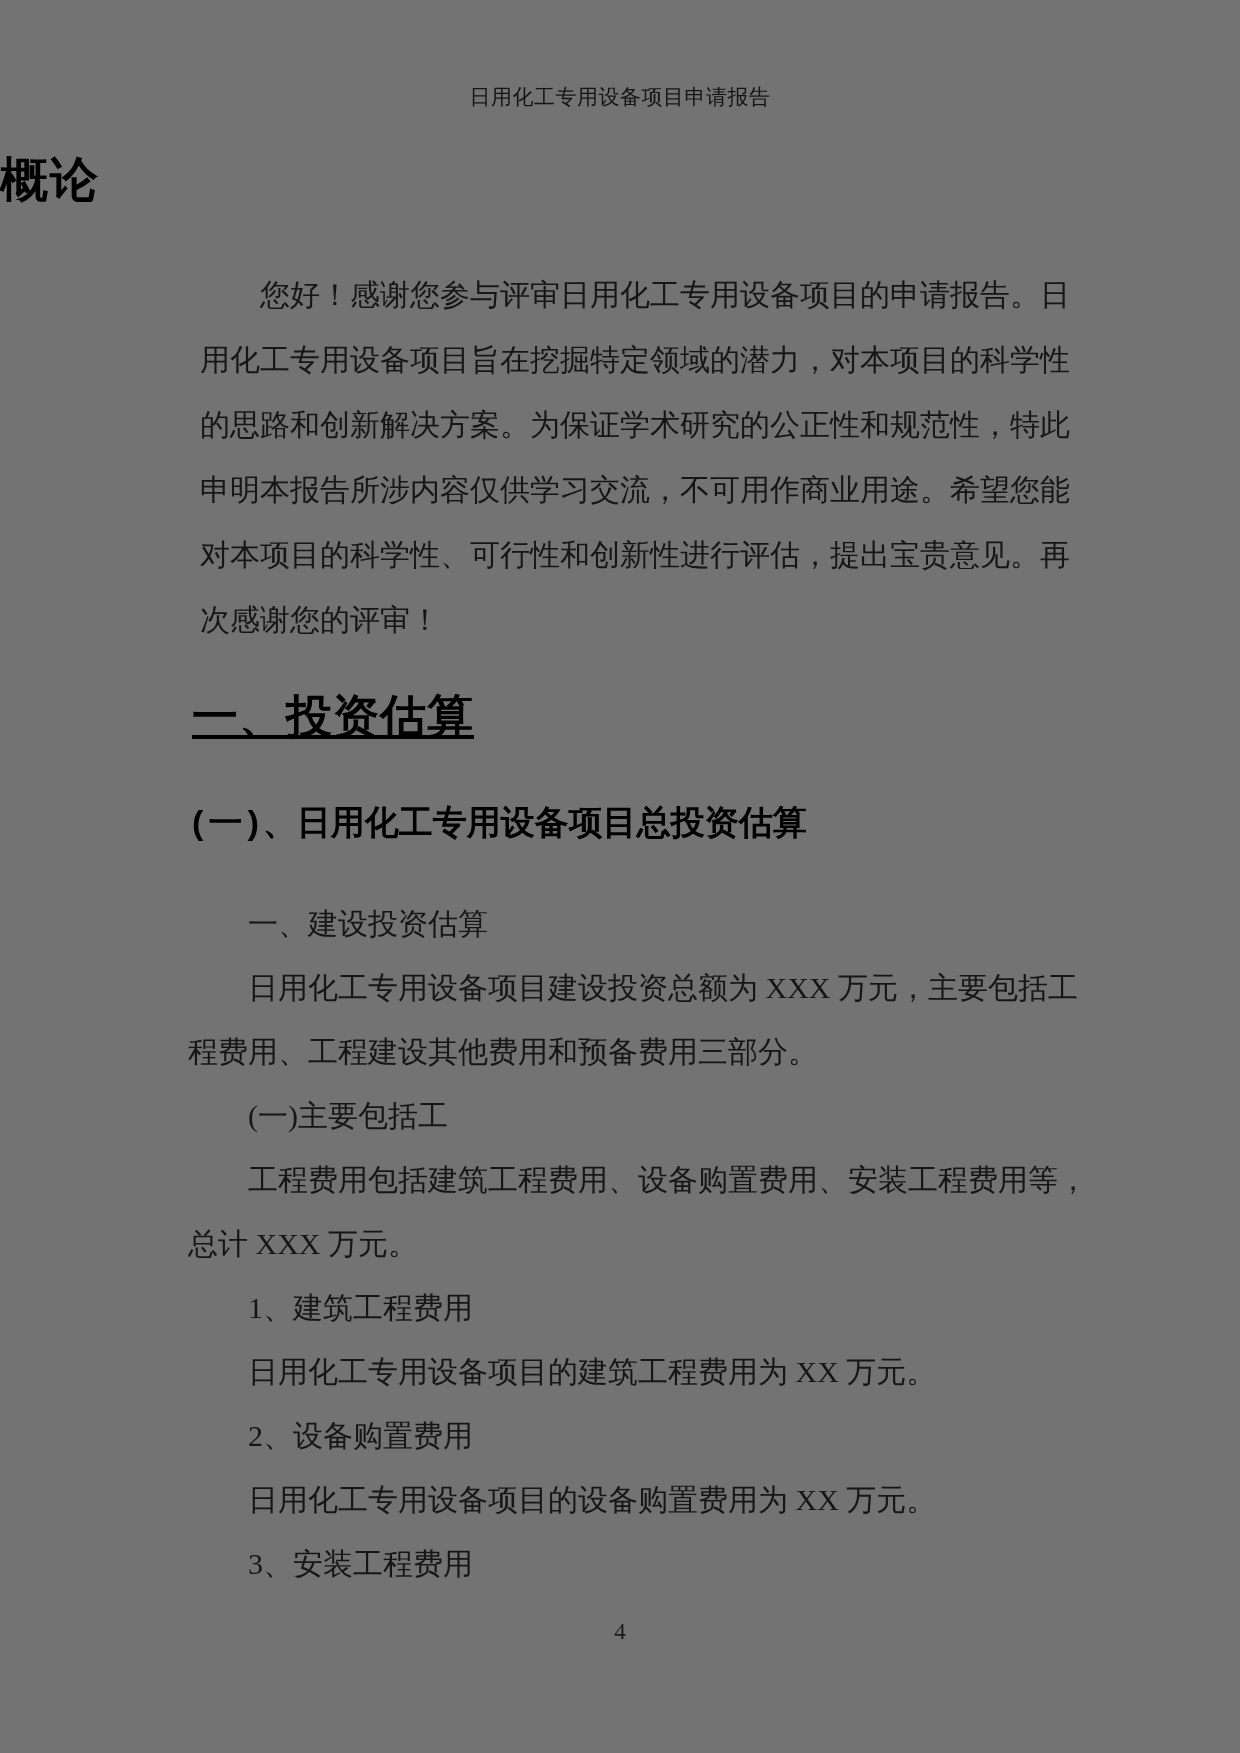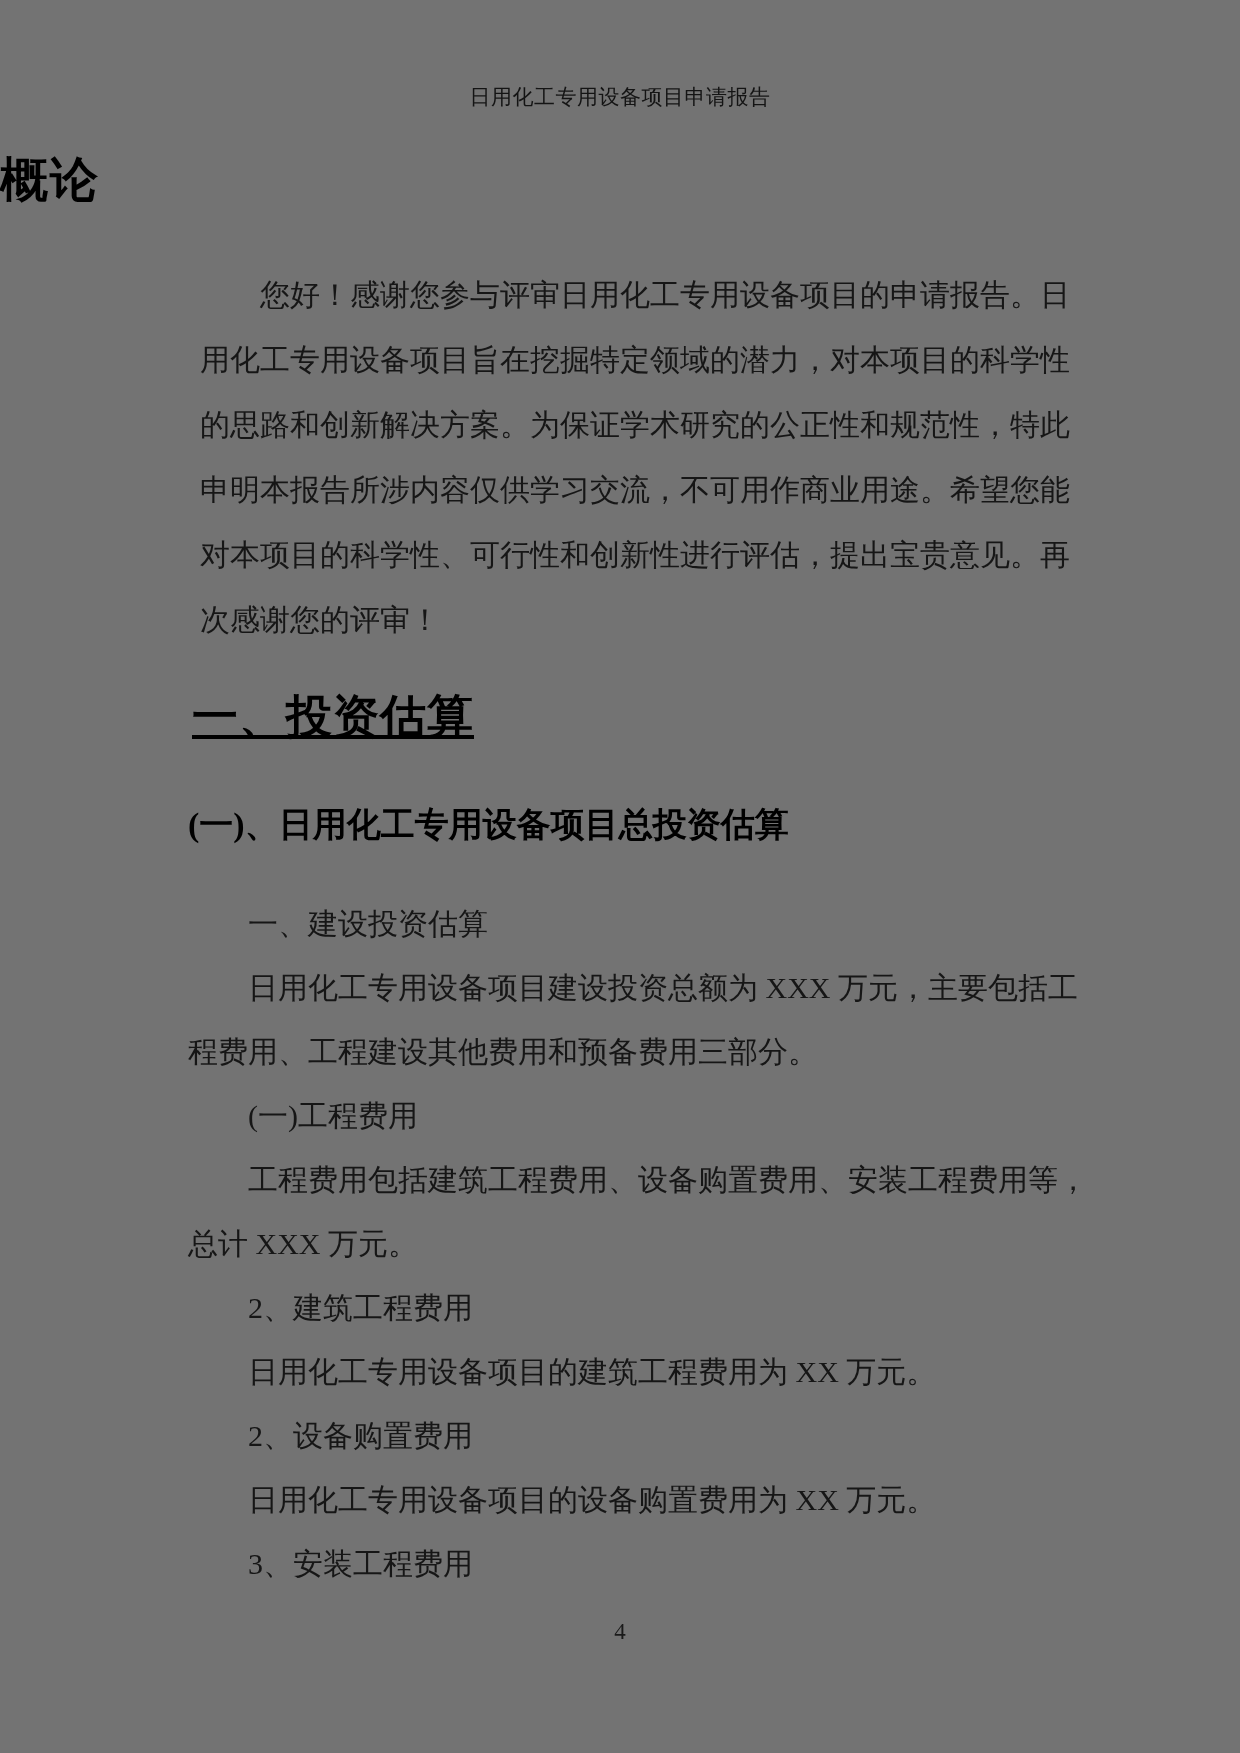--- a/index.html
+++ b/index.html
@@ -65,21 +65,21 @@
     letter-spacing:1px;
     color:#000000;
     white-space:nowrap;
     text-decoration:underline;
   }
   .h2{
     position:absolute;
     top:800px;
     left:188px;
     margin:0;
-    font-family:Liberation Serif, serif;
+    font-family:Liberation Mono, monospace;
     font-weight:700;
     font-size:34px;
     line-height:50px;
     color:#000000;
     white-space:nowrap;
   }
   .footer{
     position:absolute;
     top:1618px;
     left:0;
@@ -109,24 +109,24 @@
   </div>
 
   <h2 class="h1">一、投资估算</h2>
 
   <h3 class="h2">(一)、日用化工专用设备项目总投资估算</h3>
 
   <div class="para para-body">
     <div class="line indent">一、建设投资估算</div>
     <div class="line indent">日用化工专用设备项目建设投资总额为 XXX 万元，主要包括工</div>
     <div class="line">程费用、工程建设其他费用和预备费用三部分。</div>
-    <div class="line indent">(一)工程费用</div>
+    <div class="line indent">(一)主要包括工</div>
     <div class="line indent">工程费用包括建筑工程费用、设备购置费用、安装工程费用等，</div>
     <div class="line">总计 XXX 万元。</div>
-    <div class="line indent">2、建筑工程费用</div>
+    <div class="line indent">1、建筑工程费用</div>
     <div class="line indent">日用化工专用设备项目的建筑工程费用为 XX 万元。</div>
     <div class="line indent">2、设备购置费用</div>
     <div class="line indent">日用化工专用设备项目的设备购置费用为 XX 万元。</div>
     <div class="line indent">3、安装工程费用</div>
   </div>
 
   <div class="footer">4</div>
 
 </div>
 

